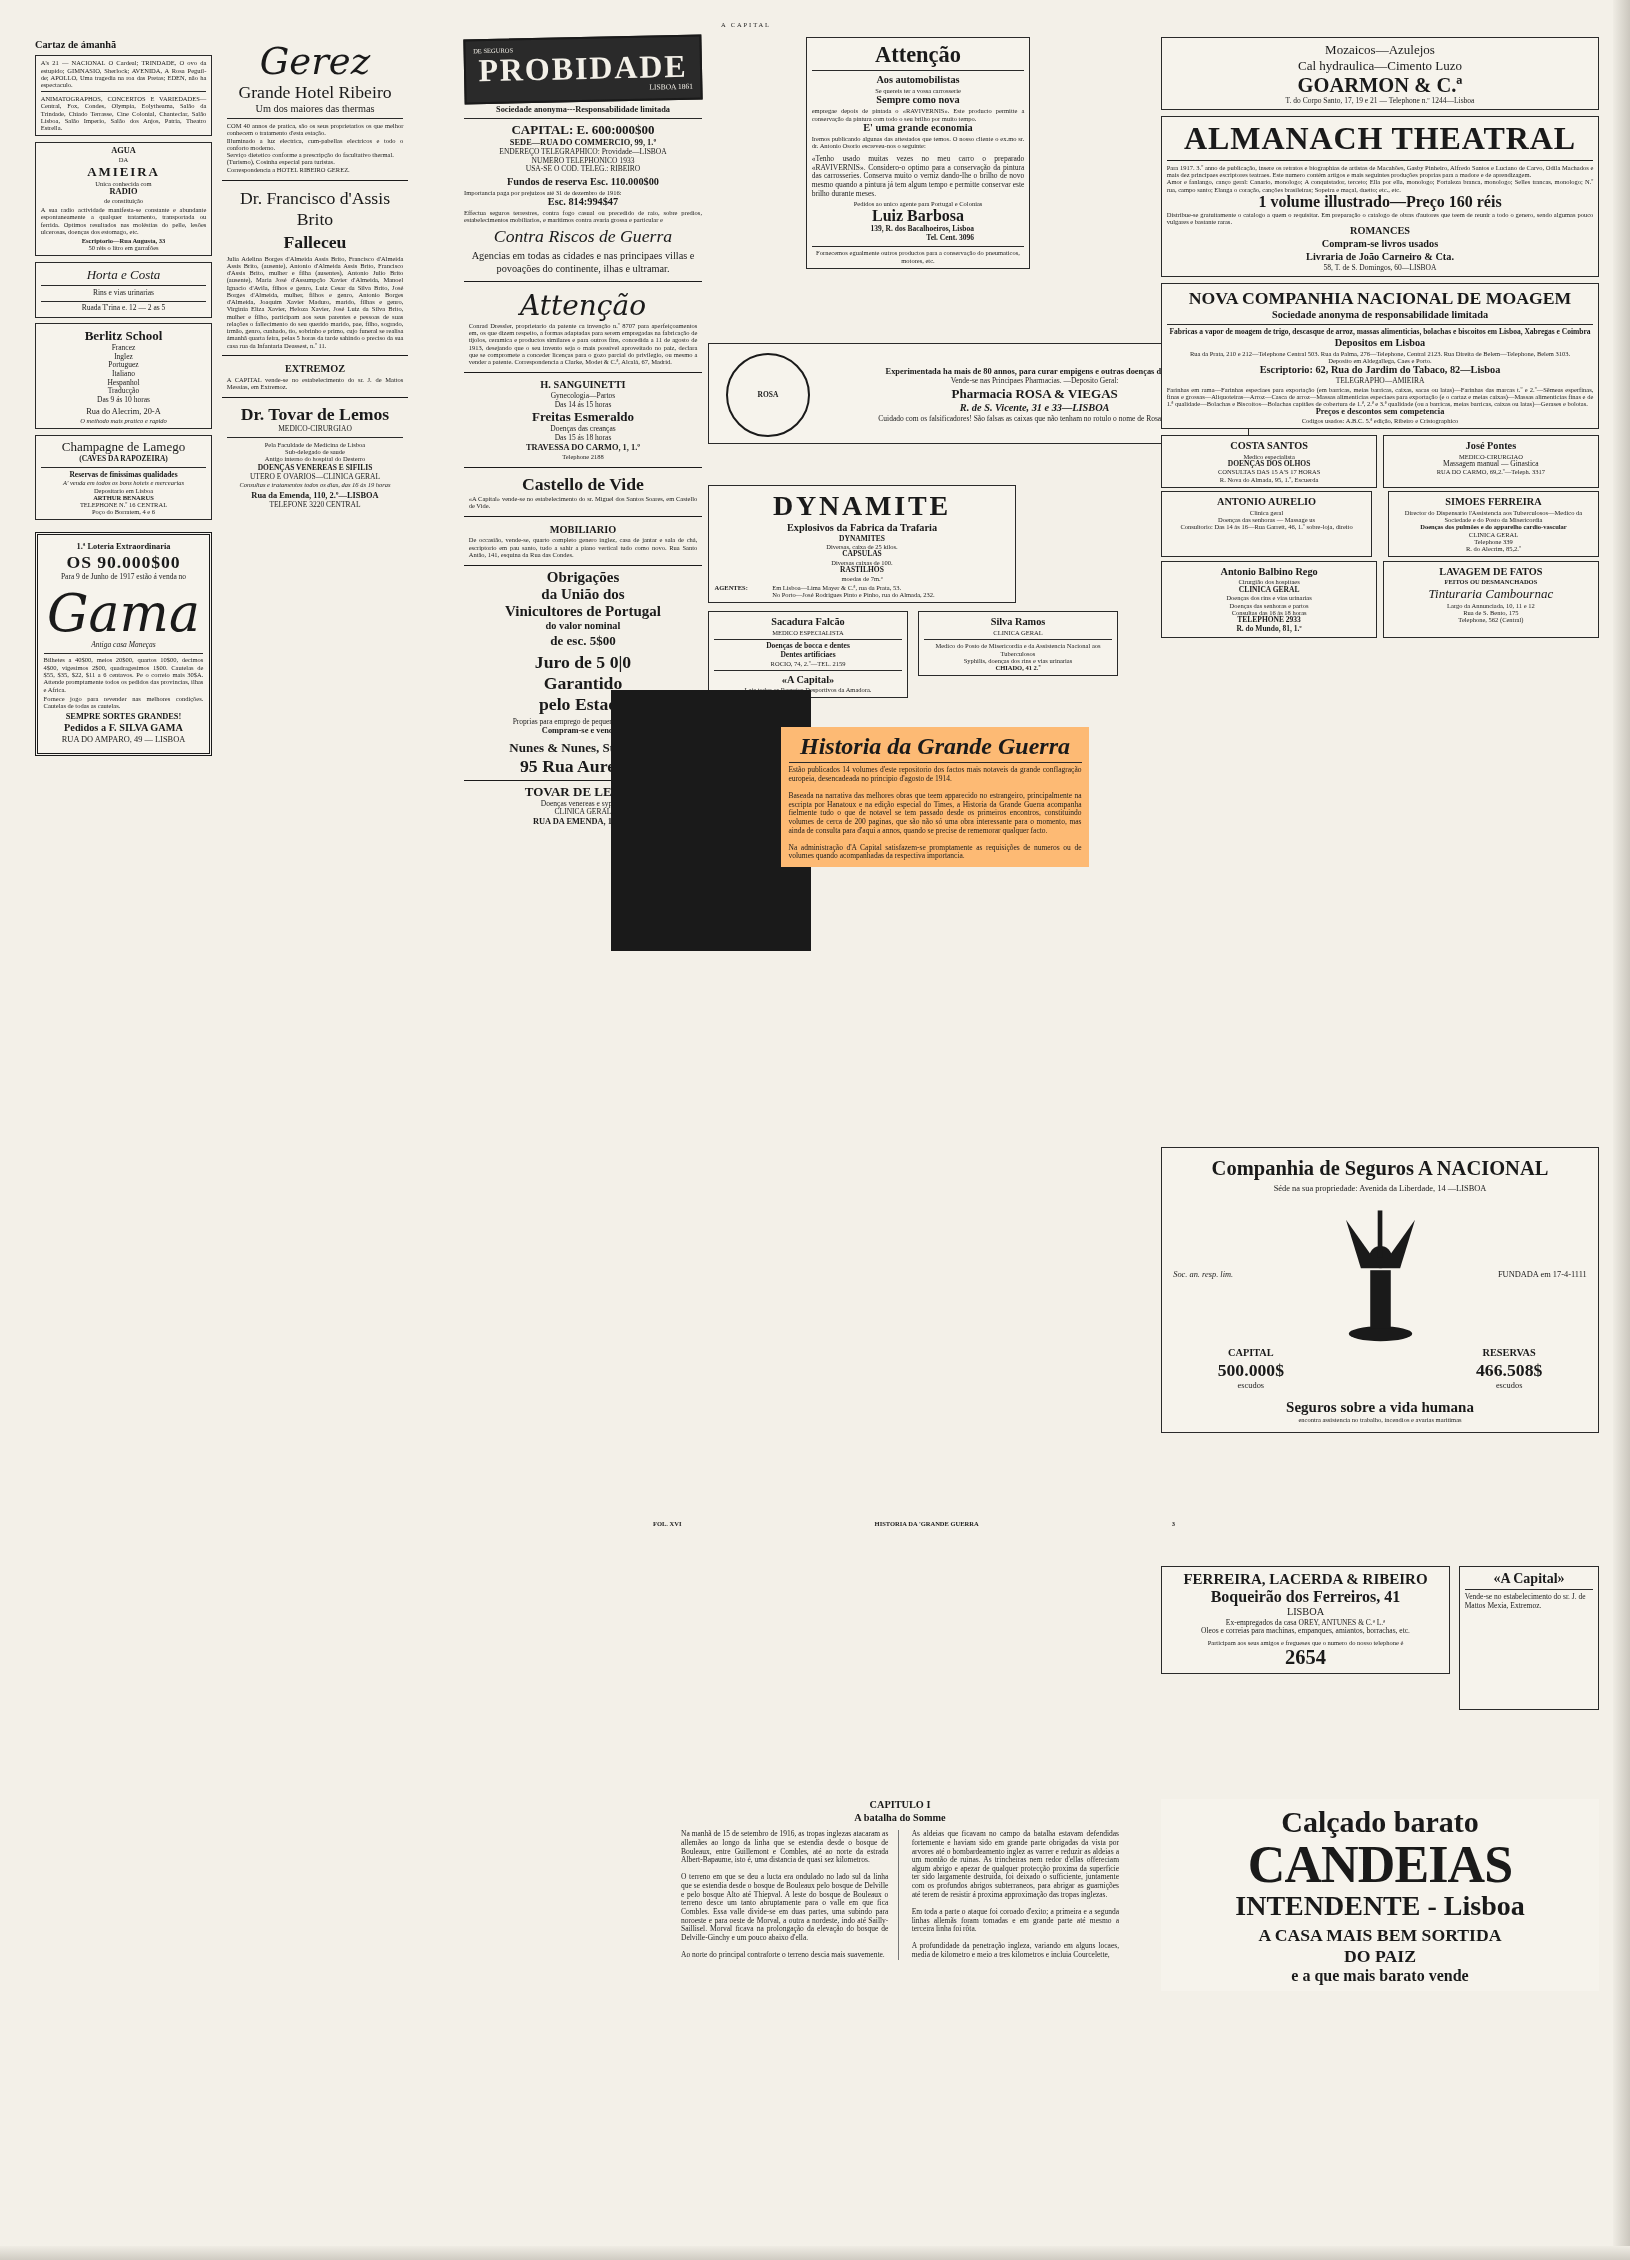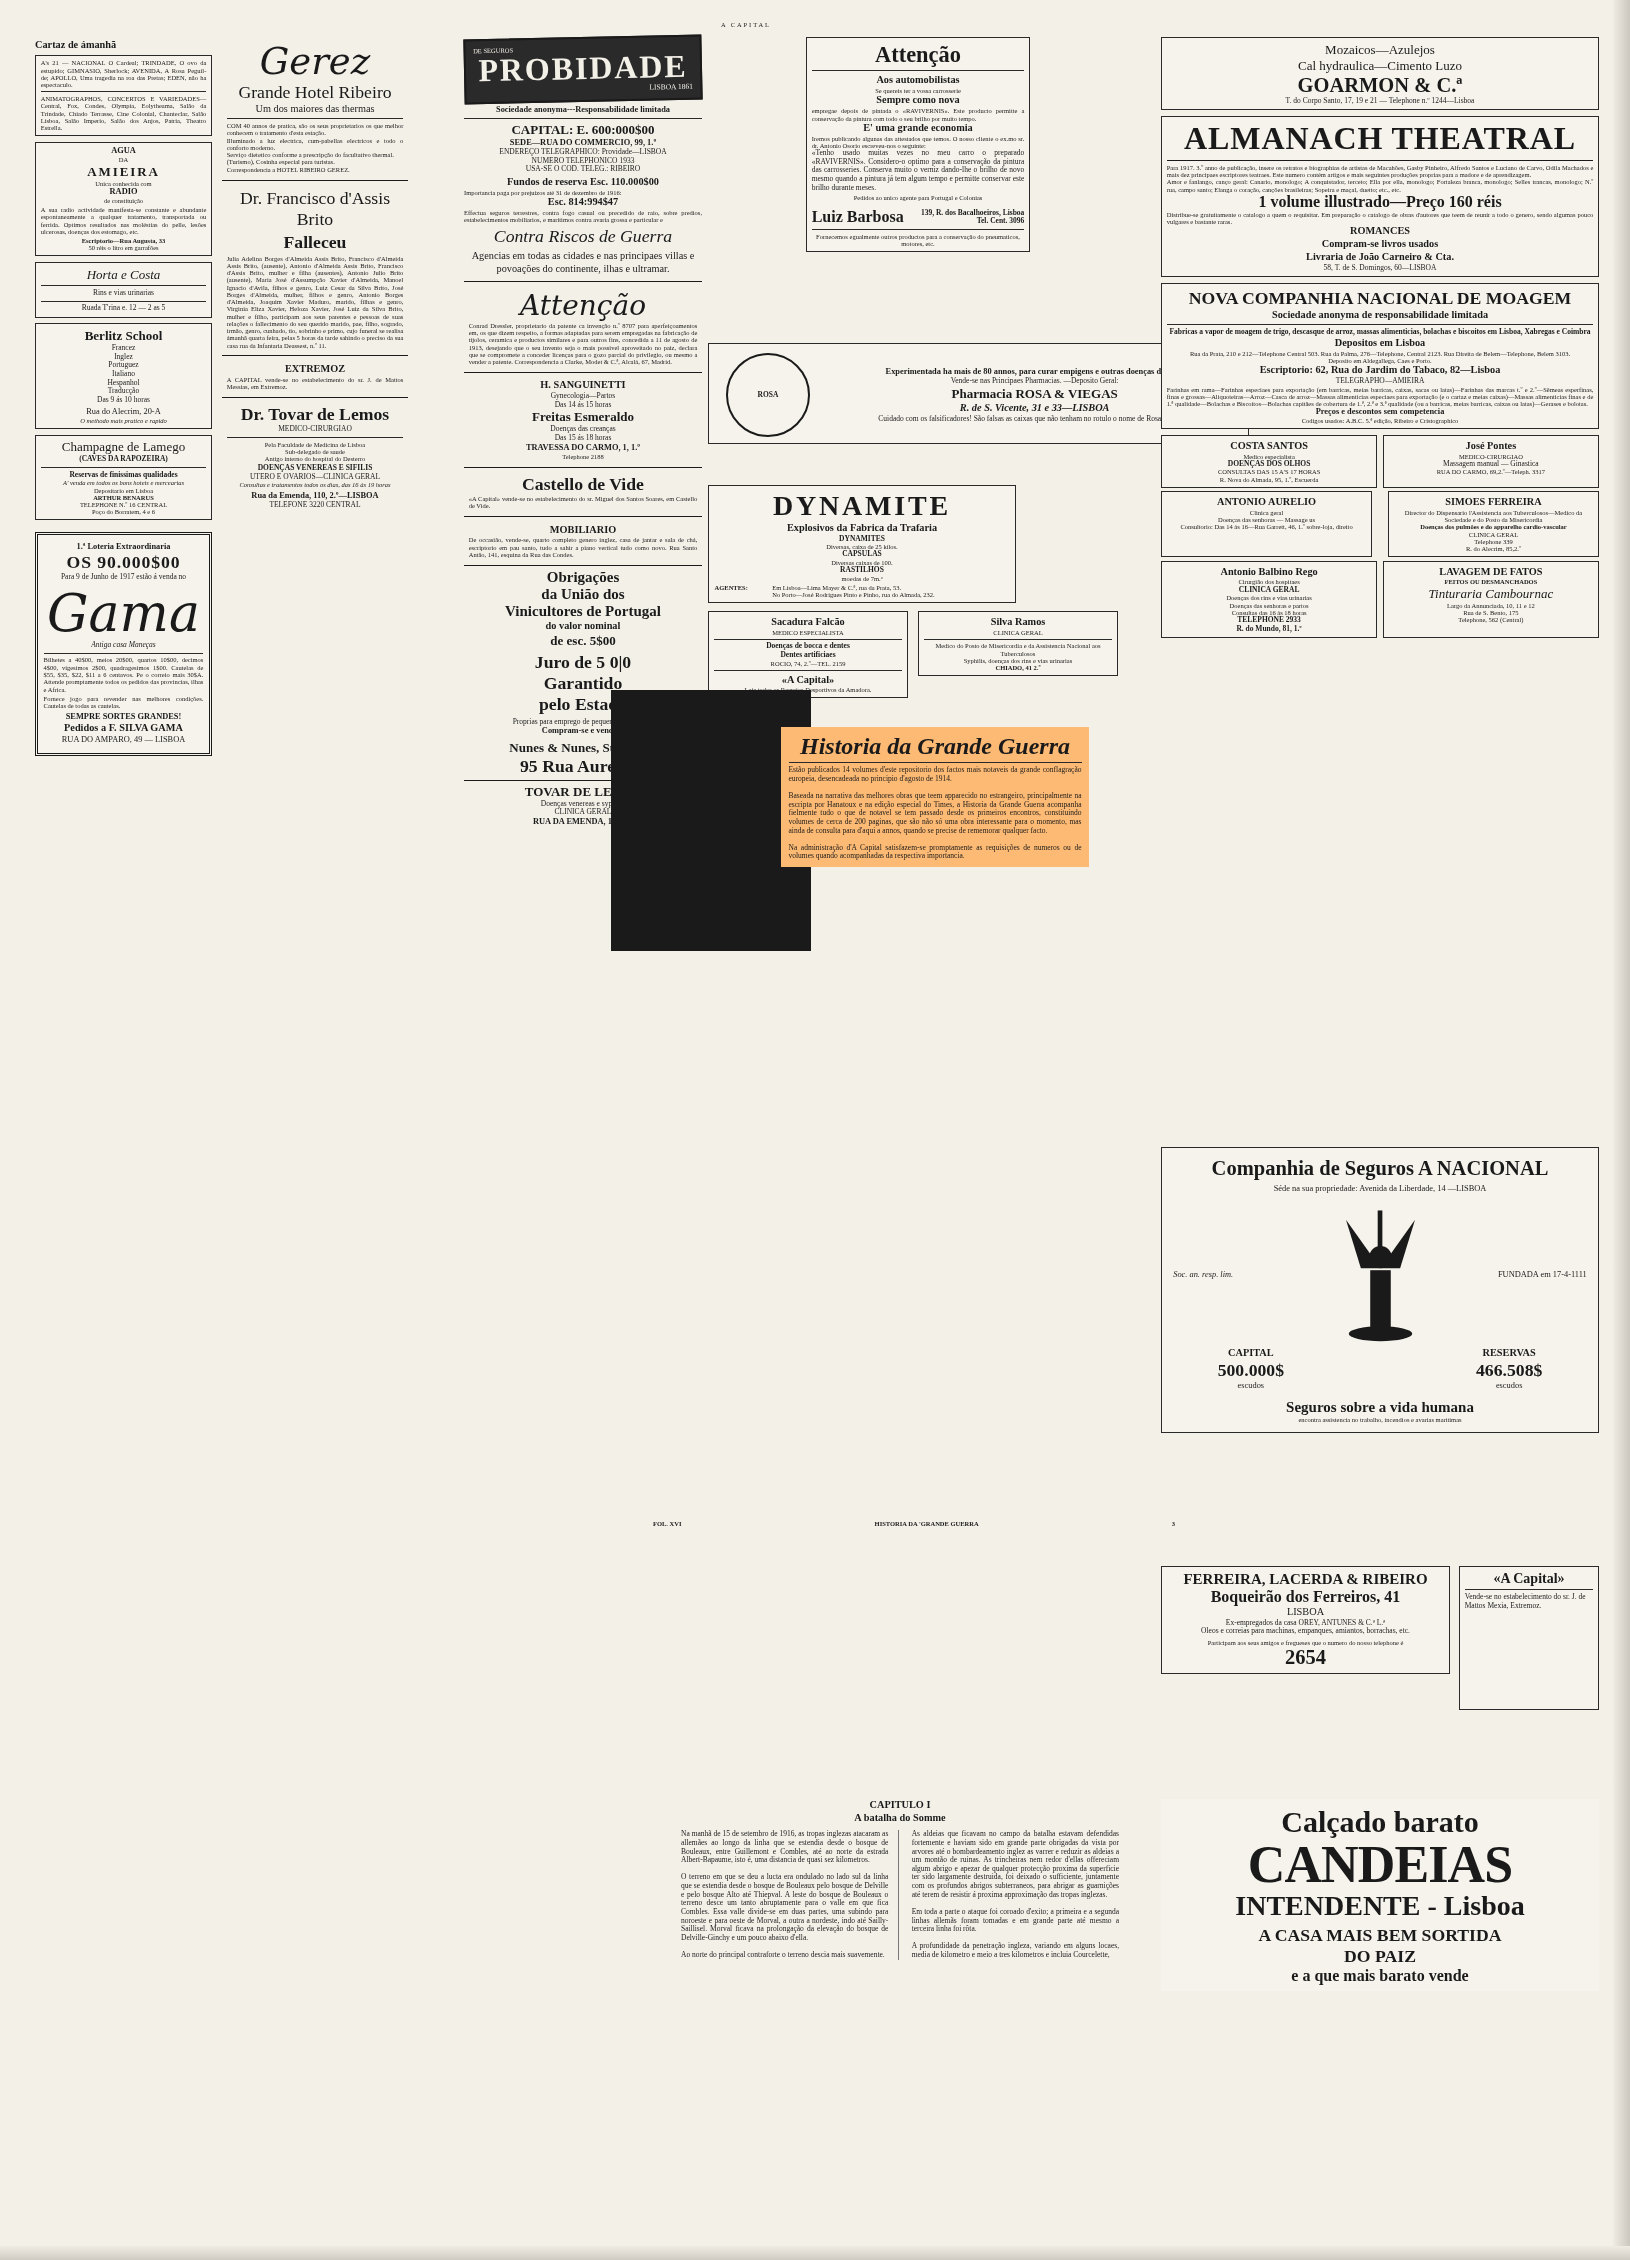--- a/index.html
+++ b/index.html
@@ -235,23 +235,23 @@
   <div class="col" style="left:806px;top:37px;width:224px;">
     <div class="ad">
       <div class="ctr b" style="font-size:22.4px;">Attenção</div>
       <div class="rule"></div>
       <div class="md b ctr">Aos automobilistas</div>
       <div class="tiny ctr">Se quereis ter a vossa carrosserie</div>
       <div class="md b ctr">Sempre como nova</div>
       <div class="tiny just">empregae depois de pintada o «RAVIVERNIS». Este producto permitte a conservação da pintura com todo o seu brilho por muito tempo.</div>
       <div class="md b ctr">E' uma grande economia</div>
       <div class="tiny just">Iremos publicando algunas das attestados que temos. O nosso cliente o ex.mo sr. dr. Antonio Osorio escreveu-nos o seguinte:</div>
-      <div class="xs just" style="margin-top:0;">«Tenho usado muitas vezes no meu carro o preparado «RAVIVERNIS». Considero-o optimo para a conservação da pintura das carrosseries. Conserva muito o verniz dando-lhe o brilho de novo mesmo quando a pintura já tem algum tempo e permitte conservar este brilho durante meses.</div>
+      <div class="xs just" style="margin-top:6px;">«Tenho usado muitas vezes no meu carro o preparado «RAVIVERNIS». Considero-o optimo para a conservação da pintura das carrosseries. Conserva muito o verniz dando-lhe o brilho de novo mesmo quando a pintura já tem algum tempo e permitte conservar este brilho durante meses.</div>
       <div class="tiny ctr" style="margin-top:1.9px;">Pedidos ao unico agente para Portugal e Colonias</div>
-      <div class="flexrow" style="margin-top:7px;">
+      <div class="flexrow" style="margin-top:0;flex-direction:column;">
         <div class="b" style="font-size:16px;">Luiz Barbosa</div>
         <div class="xs b" style="text-align:right;width:112px;">139, R. dos Bacalhoeiros, Lisboa Tel. Cent. 3096</div>
       </div>
       <div class="rule"></div>
       <div class="tiny ctr">Fornecemos egualmente outros productos para a conservação do pneumaticos, motores, etc.</div>
     </div>
   </div>
 
   <div class="col" style="left:708px;top:343px;width:541px;">
     <div class="ad" style="padding:5.6px 7.5px;">

